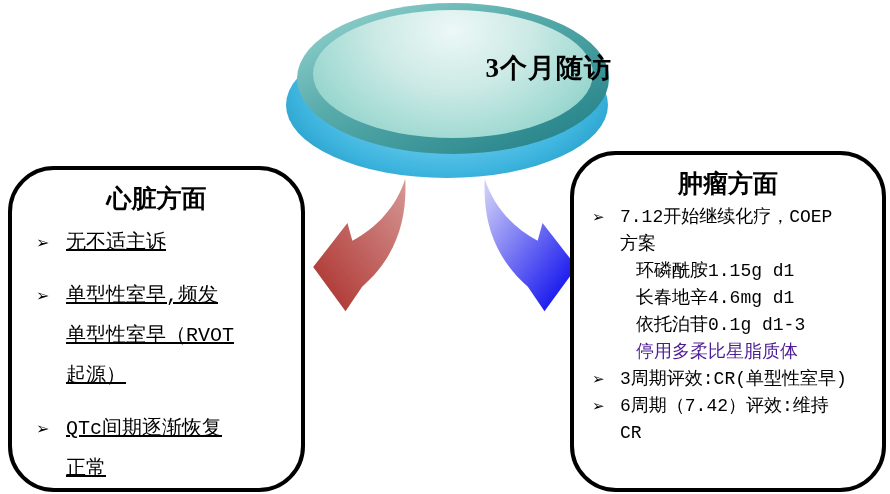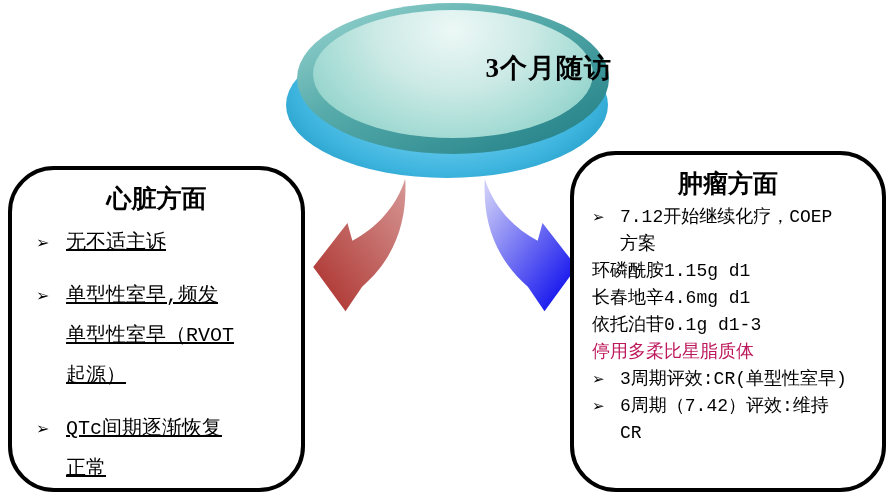--- a/index.html
+++ b/index.html
@@ -55,22 +55,22 @@
   .marker{
     flex:0 0 30px;line-height:40px;font-size:16px;
     font-family:"DejaVu Sans","Liberation Sans",sans-serif;color:#000;
   }
   
   .rb-list{margin:4px 0 0 18px;font-size:18px;line-height:27px;
     font-family:"Liberation Mono","DejaVu Sans Mono",monospace;}
   .rb-item{display:flex;}
   .rb-item .marker{flex:0 0 28px;line-height:27px;font-size:15px;}
   .rb-lines{line-height:27px;}
-  .rb-indent{line-height:27px;}
-  .red-line{color:#be185d;}
+  .rb-indent{margin-left:44px;line-height:27px;}
+  .red-line{color:#4c1d95;}
 </style>
 </head>
 <body>
 
 <div class="stage">
 
   <div class="bubble">
     <div class="bubble-under"></div>
     <div class="bubble-ring"></div>
     <div class="bubble-face"></div>

